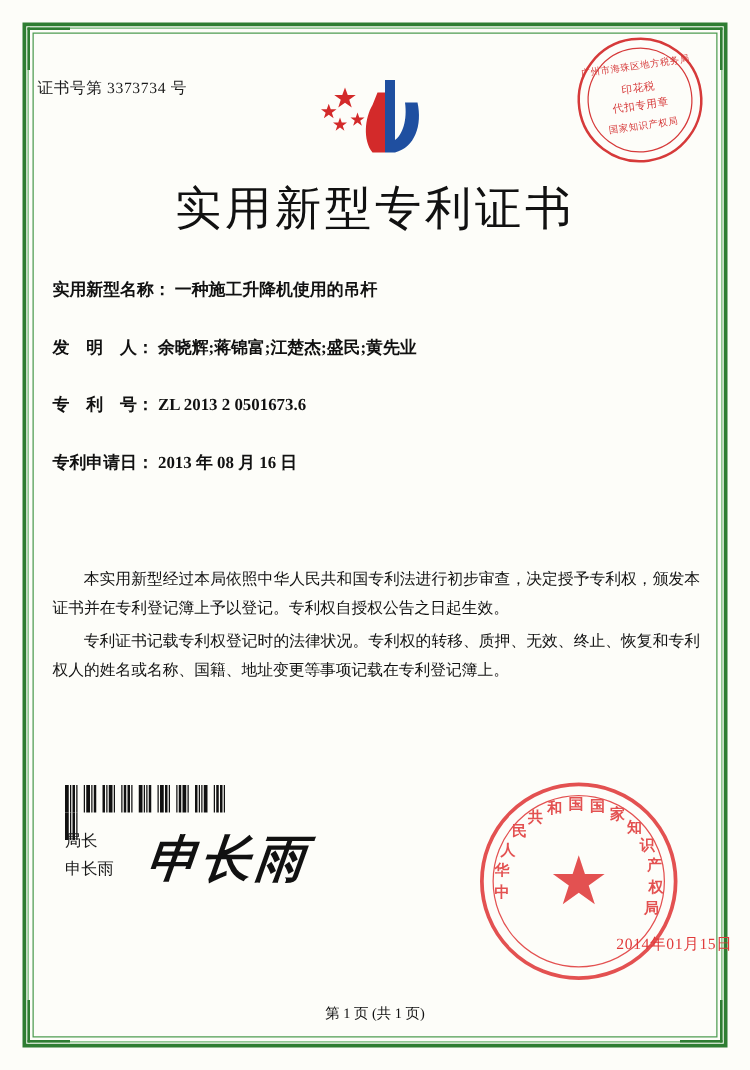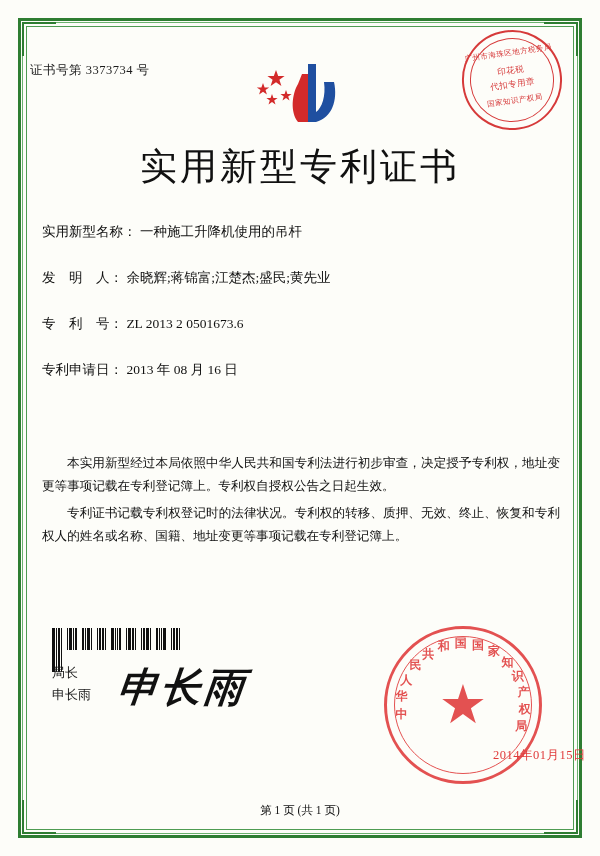--- a/index.html
+++ b/index.html
@@ -120,20 +120,21 @@
     left: 42px;
     top: 222px;
     right: 36px;
   }
   .field-row {
     font-size: 13.5px;
     line-height: 20px;
     margin-bottom: 26px;
     color: #111;
     white-space: nowrap;
+    font-weight: bold;
   }
   .field-label {
     display: inline-block;
   }
   .field-value {
     display: inline-block;
   }
 
   .body-text {
     position: absolute;
@@ -297,21 +298,21 @@
       <span class="field-label">专　利　号：</span>
       <span class="field-value">ZL 2013 2 0501673.6</span>
     </div>
     <div class="field-row">
       <span class="field-label">专利申请日：</span>
       <span class="field-value">2013 年 08 月 16 日</span>
     </div>
   </div>
 
   <div class="body-text">
-    <p>本实用新型经过本局依照中华人民共和国专利法进行初步审查，决定授予专利权，地址变更等事项记载在专利登记簿上。专利权自授权公告之日起生效。</p>
+    <p>本实用新型经过本局依照中华人民共和国专利法进行初步审查，决定授予专利权，颁发本证书并在专利登记簿上予以登记。专利权自授权公告之日起生效。</p>
     <p>专利证书记载专利权登记时的法律状况。专利权的转移、质押、无效、终止、恢复和专利权人的姓名或名称、国籍、地址变更等事项记载在专利登记簿上。</p>
   </div>
 
   <div class="barcode">
     <span style="width:3px"></span><span style="width:1px"></span><span style="width:2px"></span><span style="width:1px"></span>
     <span style="width:1px"></span><span style="width:3px"></span><span style="width:1px"></span><span style="width:2px"></span>
     <span style="width:2px"></span><span style="width:1px"></span><span style="width:3px"></span><span style="width:1px"></span>
     <span style="width:1px"></span><span style="width:2px"></span><span style="width:2px"></span><span style="width:1px"></span>
     <span style="width:3px"></span><span style="width:1px"></span><span style="width:1px"></span><span style="width:2px"></span>
     <span style="width:1px"></span><span style="width:3px"></span><span style="width:2px"></span><span style="width:1px"></span>

